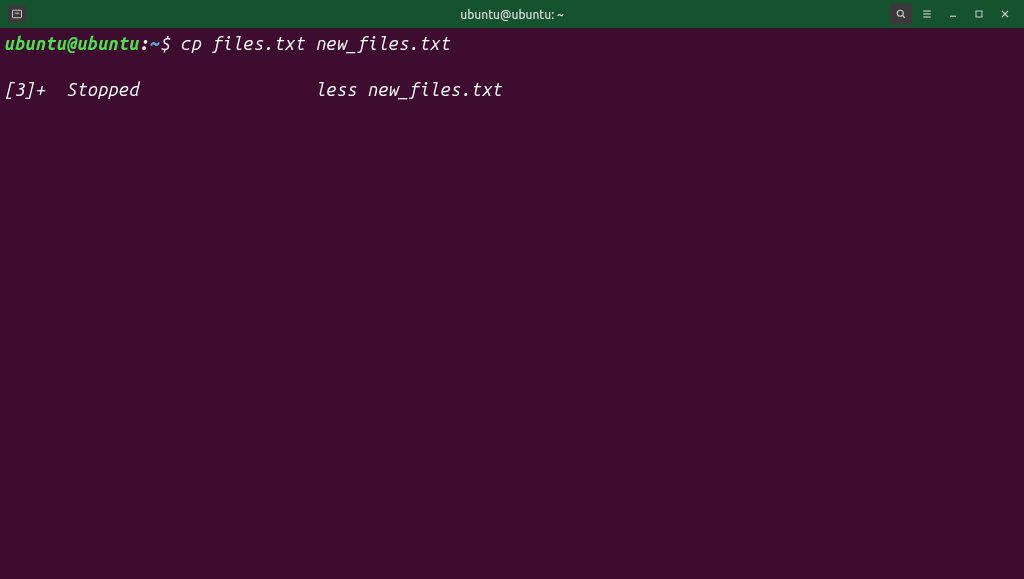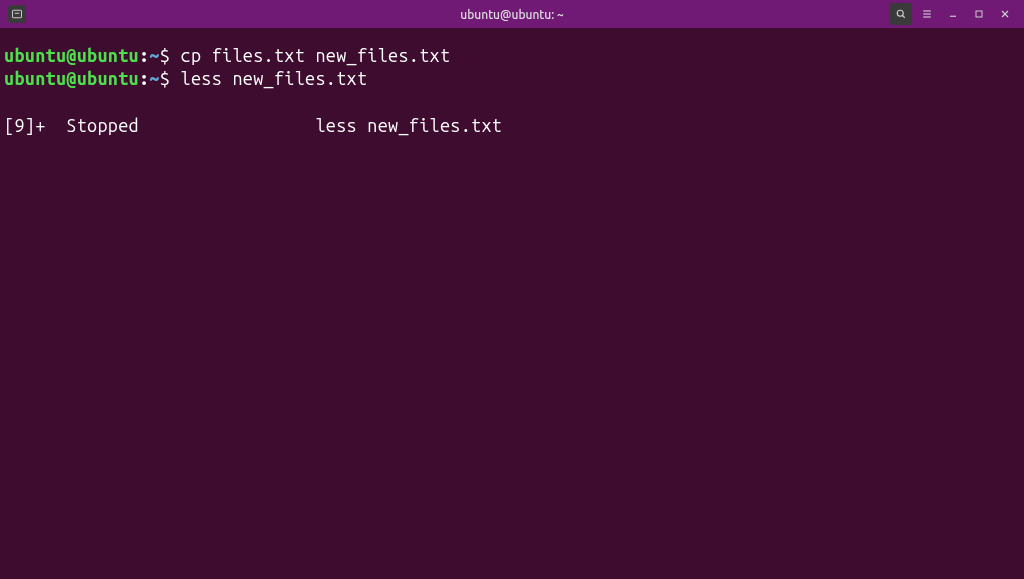--- a/index.html
+++ b/index.html
@@ -11,21 +11,21 @@
     body {
       width: 1024px;
       height: 579px;
       background: #3d0c2e;
       font-family: 'Ubuntu Mono', 'DejaVu Sans Mono', monospace;
       overflow: hidden;
     }
     
     .titlebar {
       height: 28px;
-      background: #701a75;
+      background: #14532d;
       display: flex;
       align-items: center;
       justify-content: space-between;
       padding: 0 8px;
       color: #d0d0d0;
       font-family: 'Ubuntu', sans-serif;
       font-size: 12px;
     }
     
     .titlebar-left {
@@ -77,26 +77,27 @@
     .titlebar-btn.search {
       background: #3a3a3a;
     }
     
     .titlebar-btn svg {
       width: 12px;
       height: 12px;
     }
     
     .terminal {
-      padding: 16px 4px;
+      padding: 4px 4px;
       font-size: 18px;
       line-height: 1.3;
       color: #ffffff;
       font-family: 'Ubuntu Mono', 'DejaVu Sans Mono', monospace;
       letter-spacing: 0.3px;
+      font-style: italic;
     }
     
     .line {
       white-space: pre;
     }
     
     .user-host {
       color: #4de04d;
       font-weight: bold;
     }
@@ -175,16 +176,15 @@
       <svg viewBox="0 0 16 16" fill="none" stroke="#d0d0d0" stroke-width="1.5">
         <line x1="4" y1="4" x2="12" y2="12"></line>
         <line x1="12" y1="4" x2="4" y2="12"></line>
       </svg>
     </div>
   </div>
 </div>
 
 <div class="terminal">
   <div class="line"><span class="user-host">ubuntu@ubuntu</span><span class="colon">:</span><span class="path">~</span><span class="prompt-sym">$ </span><span class="cmd">cp files.txt new_files.txt</span></div>
-  <div class="line"><span class="user-host">ubuntu@ubuntu</span><span class="colon">:</span><span class="path">~</span><span class="prompt-sym">$ </span><span class="cmd">less new_files.txt</span></div>
   <div class="blank-line"></div>
-  <div class="line"><span class="cmd">[9]+  Stopped                 less new_files.txt</span></div>
+  <div class="line"><span class="cmd">[3]+  Stopped                 less new_files.txt</span></div>
 </div>
 
 </body></html>

